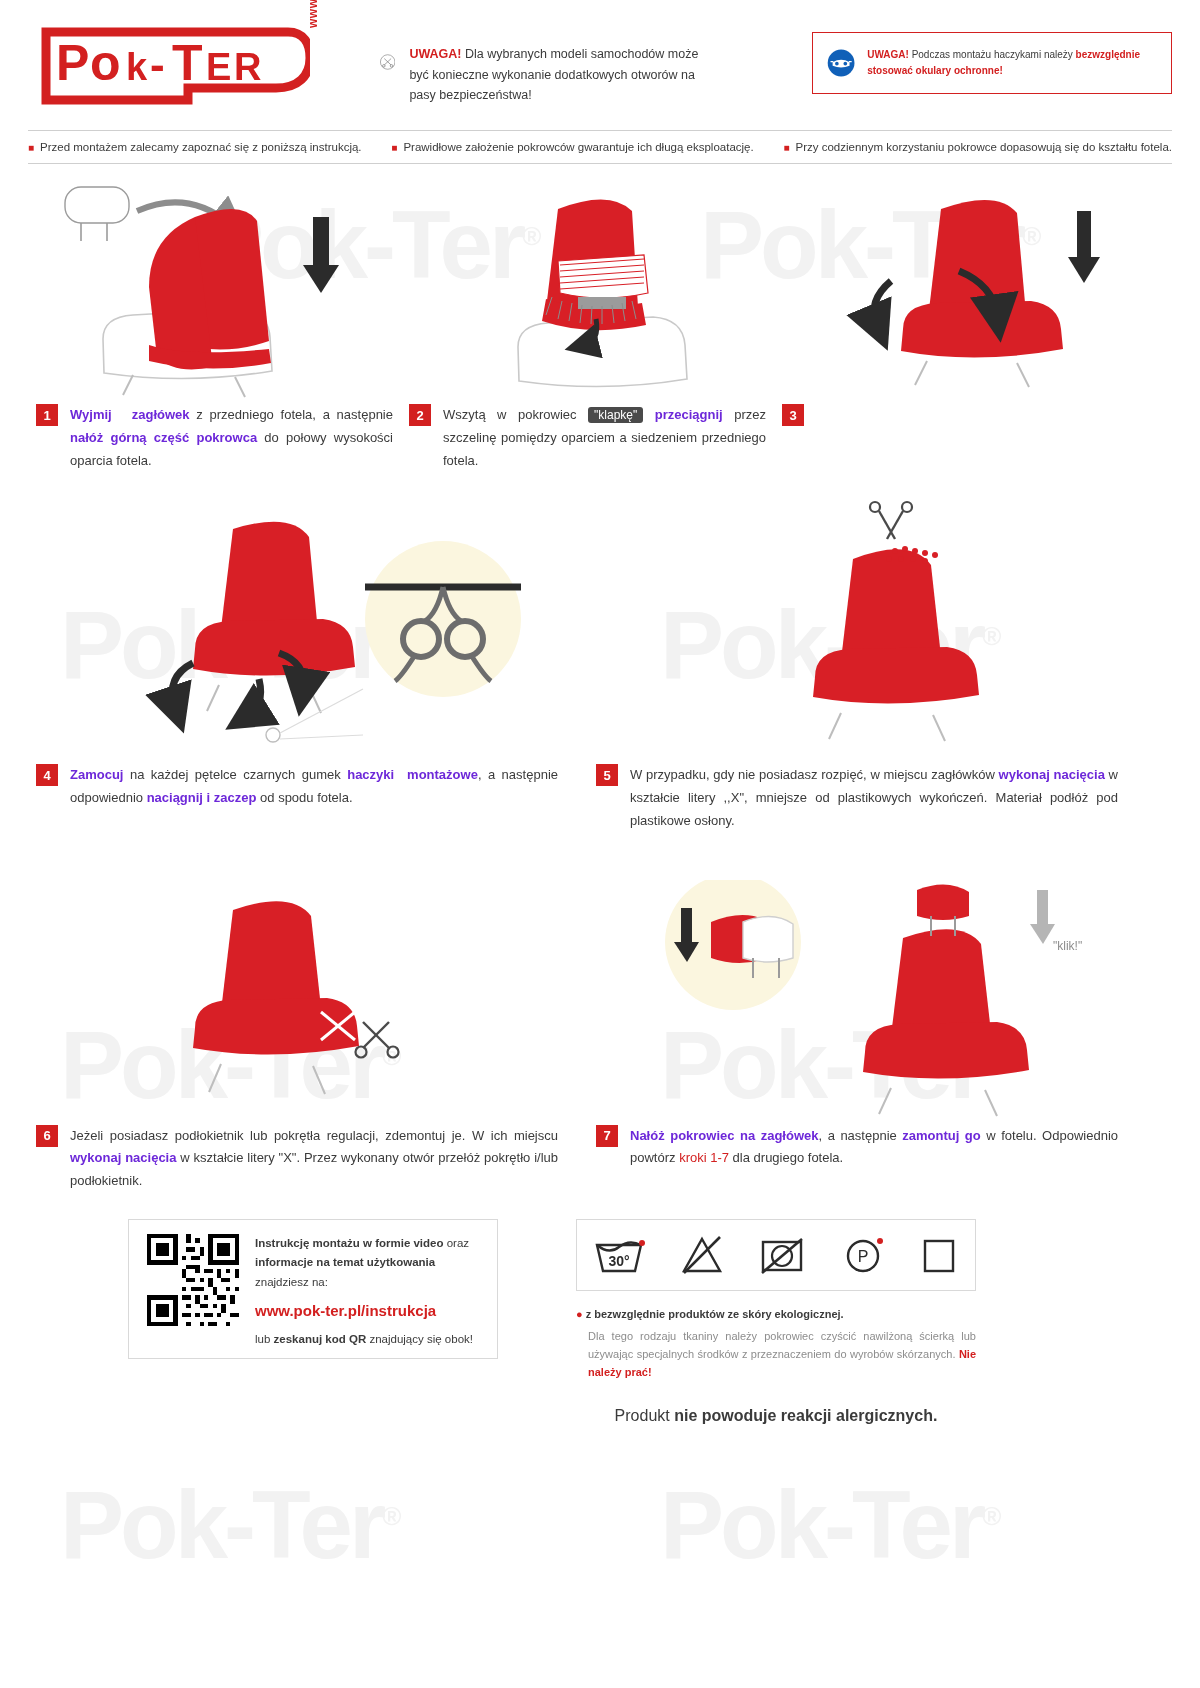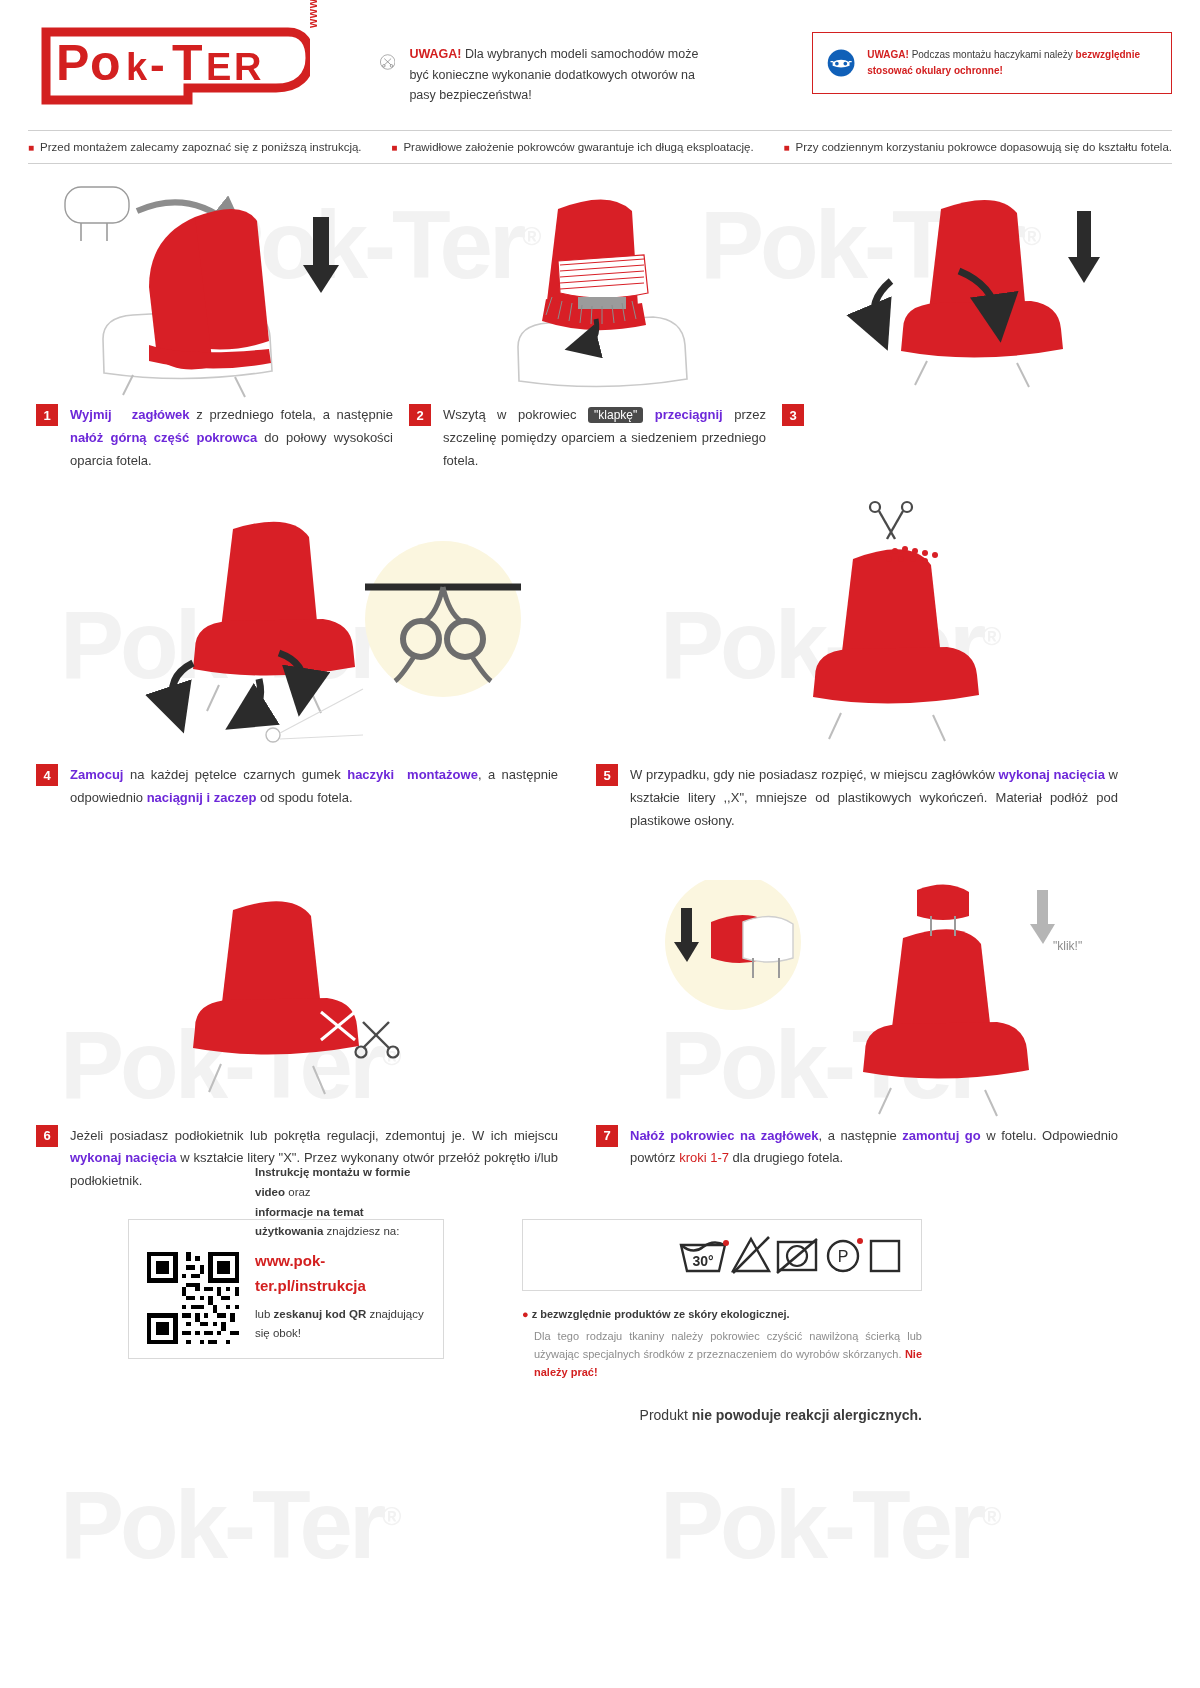--- a/index.html
+++ b/index.html
@@ -68,33 +68,33 @@
   .stxt b { font-weight:bold; color:#6d28d9; }
   .grey { color:#8d8d8d; }
   .red { color:#d32020; }
   .chip {
     background:#4a4a4a; color:#fff; padding:1px 6px; border-radius:3px; font-size:12px;
   }
 
   
   .footer { position:relative; z-index:2; display:flex; padding:0 28px; margin-top:26px; }
   .qrbox {
-    border:1px solid #d9d9d9; display:flex; align-items:flex-end; gap:16px;
-    padding:14px 18px; margin-left:100px; width:316px; height:140px;
+    border:1px solid #d9d9d9; display:flex; align-items:flex-start; gap:16px;
+    padding:14px 18px; margin-left:100px; width:370px; height:140px;
   }
   .qr { width:92px; height:92px; flex:0 0 92px; }
   .qrtxt { font-size:11.5px; line-height:1.7; }
   .qrtxt .big { font-size:15px; font-weight:bold; color:#d32020; display:block; margin:6px 0; }
   .careblock { margin-left:78px; width:400px; }
-  .carebox { border:1px solid #d9d9d9; display:flex; align-items:center; justify-content:flex-end; padding:20px 16px; height:72px; }
+  .carebox { border:1px solid #d9d9d9; display:flex; align-items:center; justify-content:space-between; padding:20px 16px; height:72px; }
   .carenote { font-size:11px; line-height:1.65; color:#8d8d8d; margin-top:14px; }
   .carenote .lead { color:#3b3b3b; font-weight:bold; }
   .carenote .dot { color:#d32020; }
   .carenote .nores { color:#d32020; font-weight:bold; }
-  .allerg { text-align:right; font-size:14px; margin-top:26px; }
+  .allerg { text-align:center; font-size:16px; margin-top:26px; }
   .allerg b { font-weight:bold; }
 </style>
 </head>
 <body>
 
 <div class="page">
 
   <div class="wm" style="left:200px; top:190px;">Pok-Ter<span class="r">®</span></div>
   <div class="wm" style="left:700px; top:190px;">Pok-Ter<span class="r">®</span></div>
   <div class="wm" style="left:60px; top:590px;">Pok-Ter<span class="r">®</span></div>

